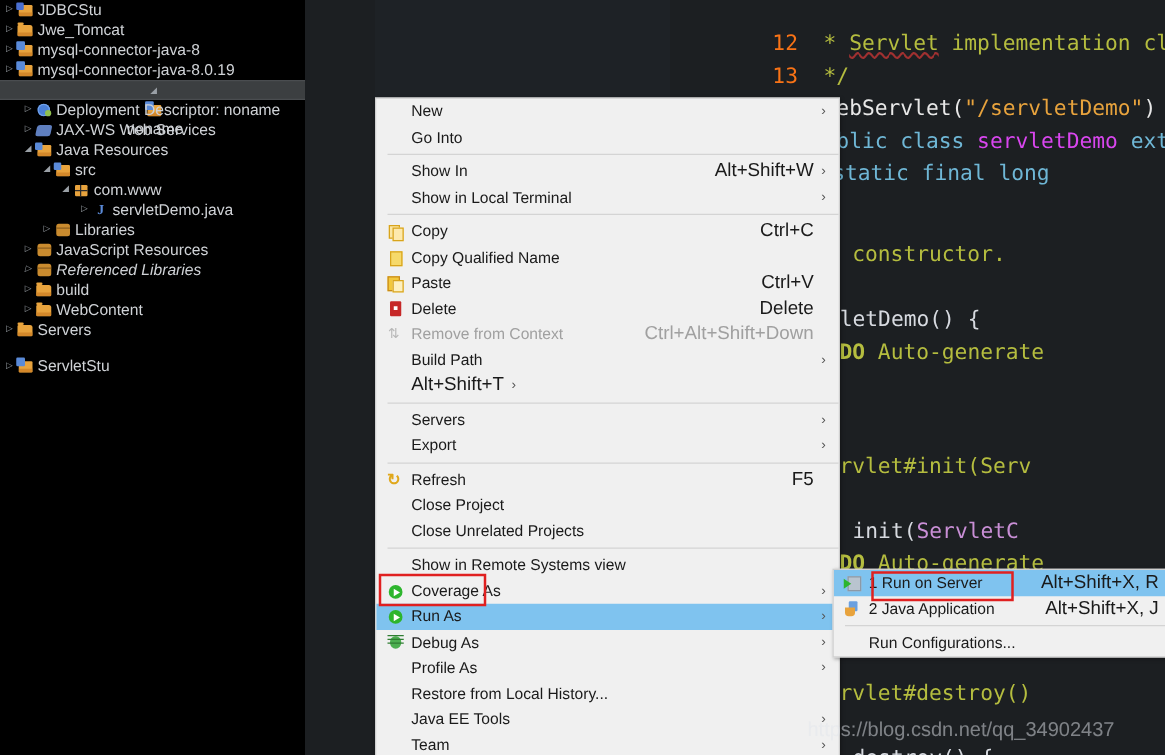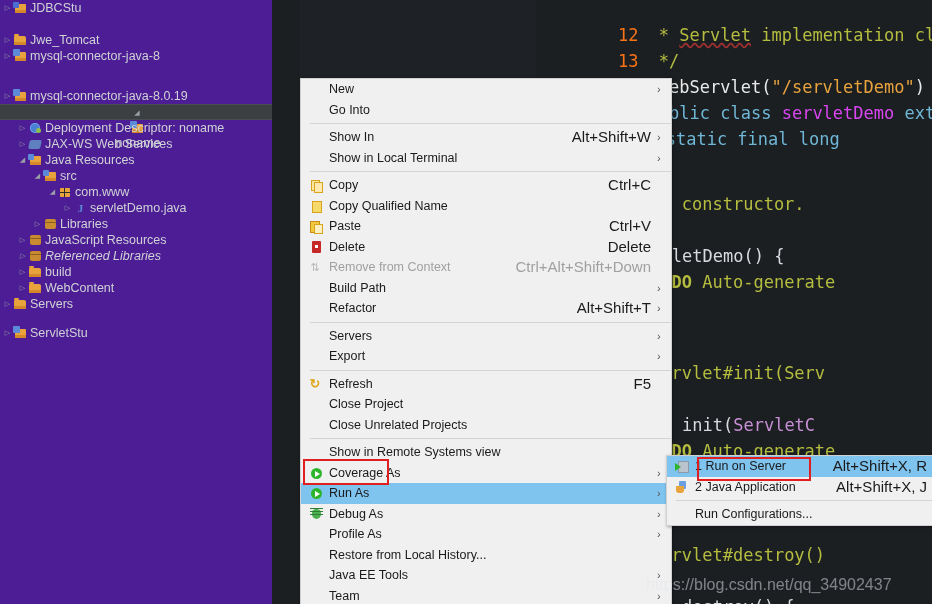--- a/index.html
+++ b/index.html
@@ -15,22 +15,22 @@
     position: relative;
     width: 932px;
     height: 604px;
     overflow: hidden;
   }
 
   
   #explorer {
     position: absolute;
     left: 0; top: 0;
-    width: 272px; height: 604px;
-    background: #4c1d95;
+    width: 244px; height: 604px;
+    background: #000000;
     overflow: hidden;
   }
   .tree-row {
     position: relative;
     height: 16px;
     line-height: 16px;
     white-space: nowrap;
     font-size: 12.5px;
     color: #cfd2d6;
     display: flex;
@@ -476,31 +476,31 @@
 
 <div id="root">
 
   <div id="explorer">
     <div id="tree">
         <div class="tree-row" style="padding-left: 2px;">
           <span class="twisty">▷</span>
           <span class="t-icon ico-project"></span>
           <span class="t-label">JDBCStu</span>
         </div>
-        <div class="tree-row" style="padding-left: 2px; margin-top: 16px;">
+        <div class="tree-row" style="padding-left: 2px;">
           <span class="twisty">▷</span>
           <span class="t-icon ico-folder"></span>
           <span class="t-label">Jwe_Tomcat</span>
         </div>
         <div class="tree-row" style="padding-left: 2px;">
           <span class="twisty">▷</span>
           <span class="t-icon ico-javaproj"></span>
           <span class="t-label">mysql-connector-java-8</span>
         </div>
-        <div class="tree-row" style="padding-left: 2px; margin-top: 24px;">
+        <div class="tree-row" style="padding-left: 2px;">
           <span class="twisty">▷</span>
           <span class="t-icon ico-javaproj"></span>
           <span class="t-label">mysql-connector-java-8.0.19</span>
         </div>
         <div class="tree-row selected" style="padding-left: 2px;">
           <span class="twisty">◢</span>
           <span class="t-icon ico-javaproj"></span>
           <span class="t-label">noname</span>
         </div>
         <div class="tree-row" style="padding-left: 17px;">
@@ -689,21 +689,20 @@
         <span class="mi-arrow"></span>
       </div>
       <div class="mi">
         <span class="mi-ico "></span>
         <span class="mi-label">Build Path</span>
         <span class="mi-accel"></span>
         <span class="mi-arrow">›</span>
       </div>
       <div class="mi">
         <span class="mi-ico "></span>
-        <span class="mi-label">Refactor</span>
         <span class="mi-accel">Alt+Shift+T</span>
         <span class="mi-arrow">›</span>
       </div>
       <div class="mi-sep"></div>
       <div class="mi">
         <span class="mi-ico "></span>
         <span class="mi-label">Servers</span>
         <span class="mi-accel"></span>
         <span class="mi-arrow">›</span>
       </div>

